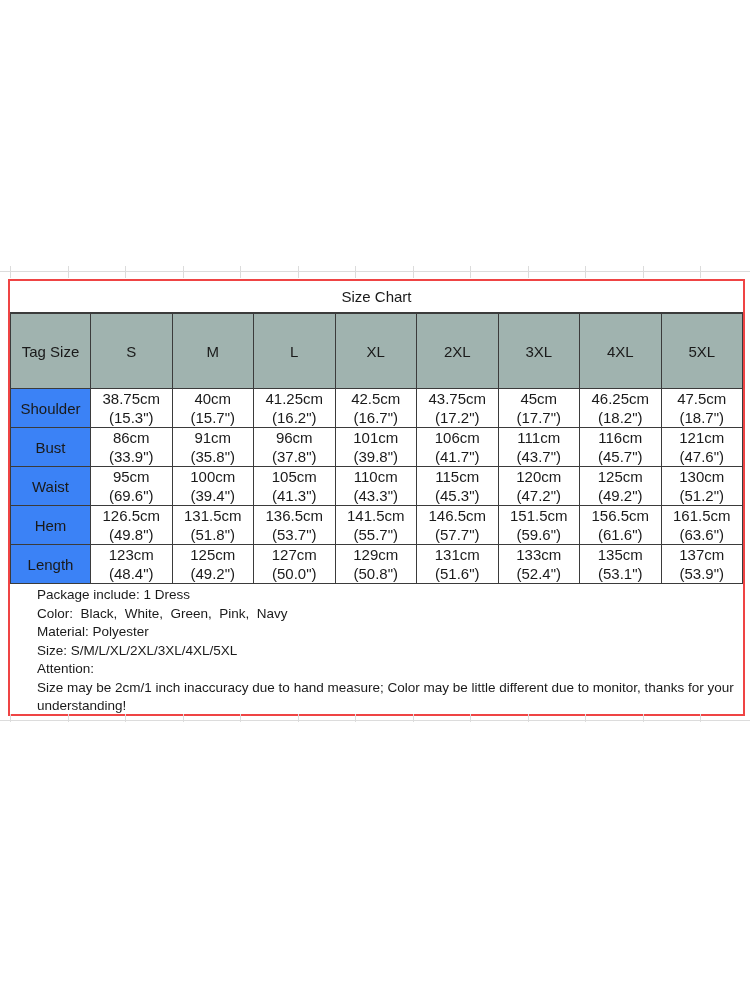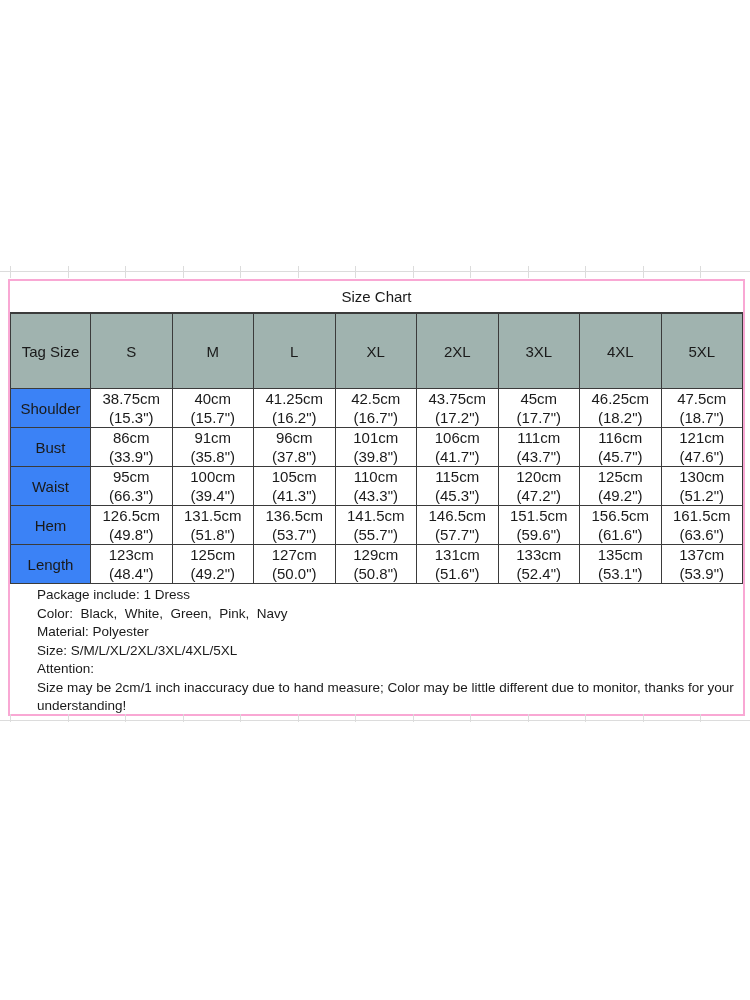--- a/index.html
+++ b/index.html
@@ -30,21 +30,21 @@
   }
   .vstubs.top { top: 266px; height: 12px; }
   .vstubs.bottom { top: 714px; height: 8px; }
 
   .sheet {
     position: absolute;
     left: 8px;
     top: 279px;
     width: 737px;
     box-sizing: border-box;
-    border: 2px solid #f9a8d4;
+    border: 2px solid #ef4444;
     background: #ffffff;
   }
   .title-row {
     height: 31px;
     border-bottom: 1px solid #3b3b3b;
     display: flex;
     align-items: center;
     justify-content: center;
     font-size: 15px;
   }
@@ -158,21 +158,21 @@
           <td>111cm
 (43.7")</td>
           <td>116cm
 (45.7")</td>
           <td>121cm
 (47.6")</td>
         </tr>
         <tr>
           <th>Waist</th>
           <td>95cm
-(66.3")</td>
+(69.6")</td>
           <td>100cm
 (39.4")</td>
           <td>105cm
 (41.3")</td>
           <td>110cm
 (43.3")</td>
           <td>115cm
 (45.3")</td>
           <td>120cm
 (47.2")</td>

